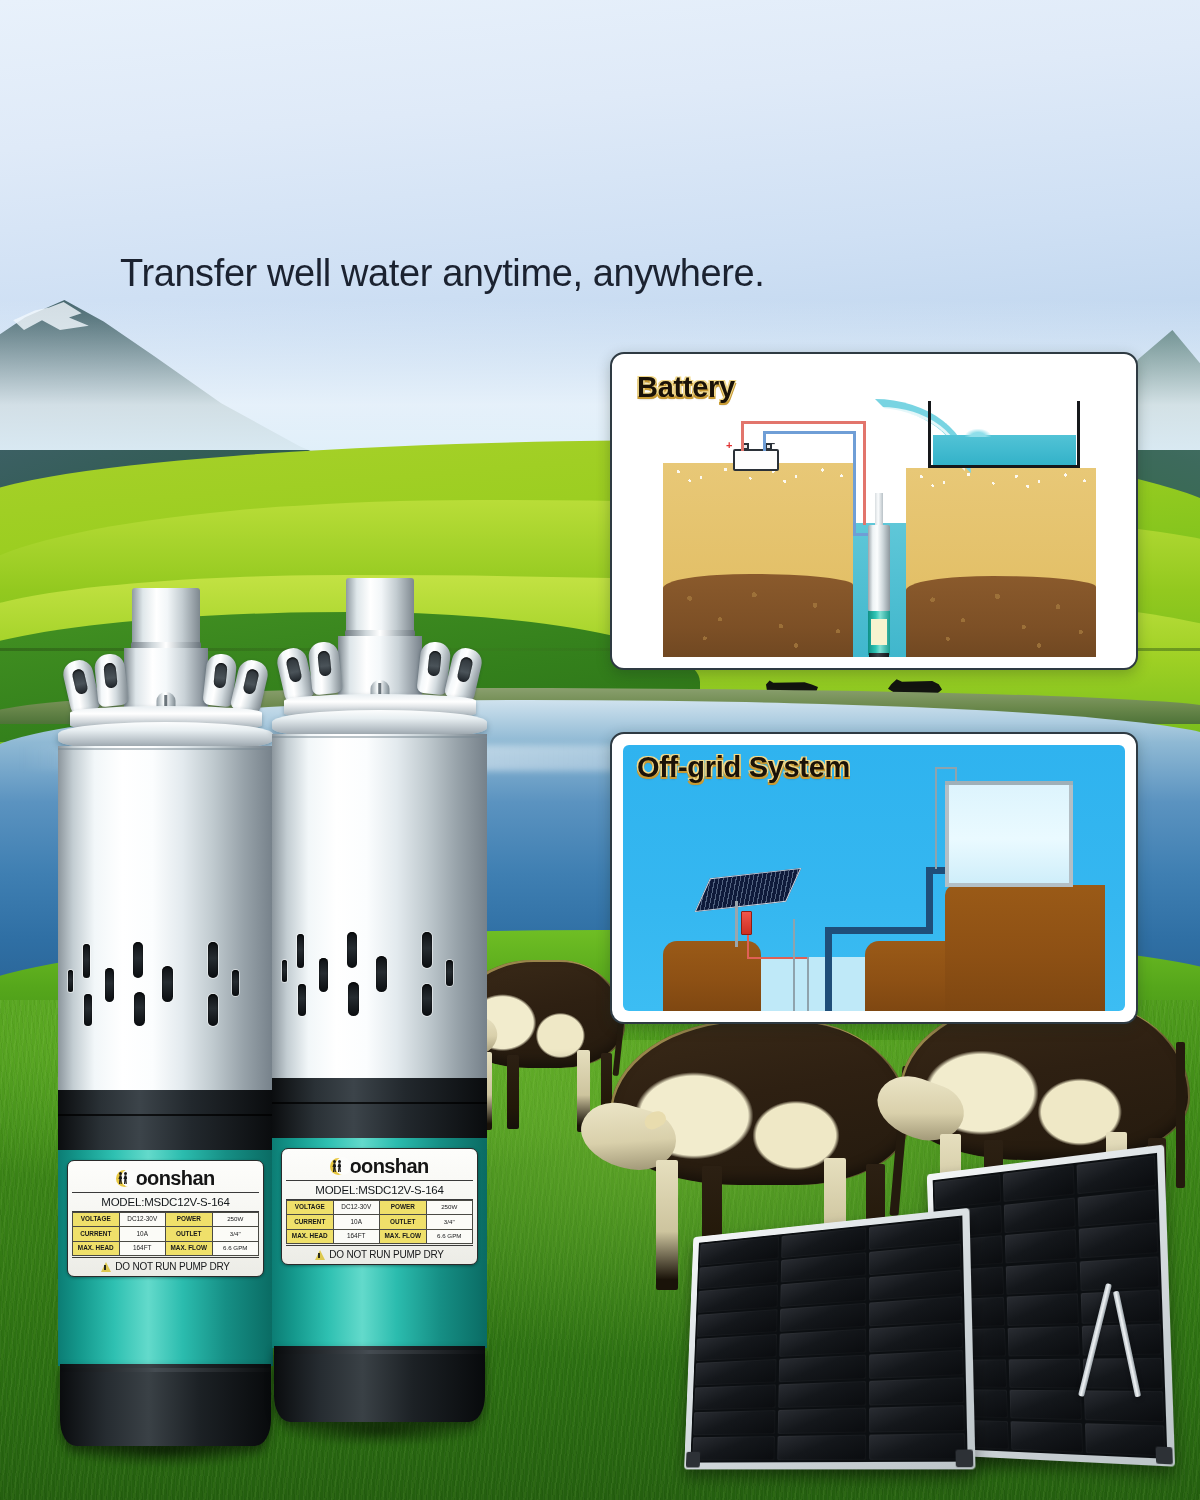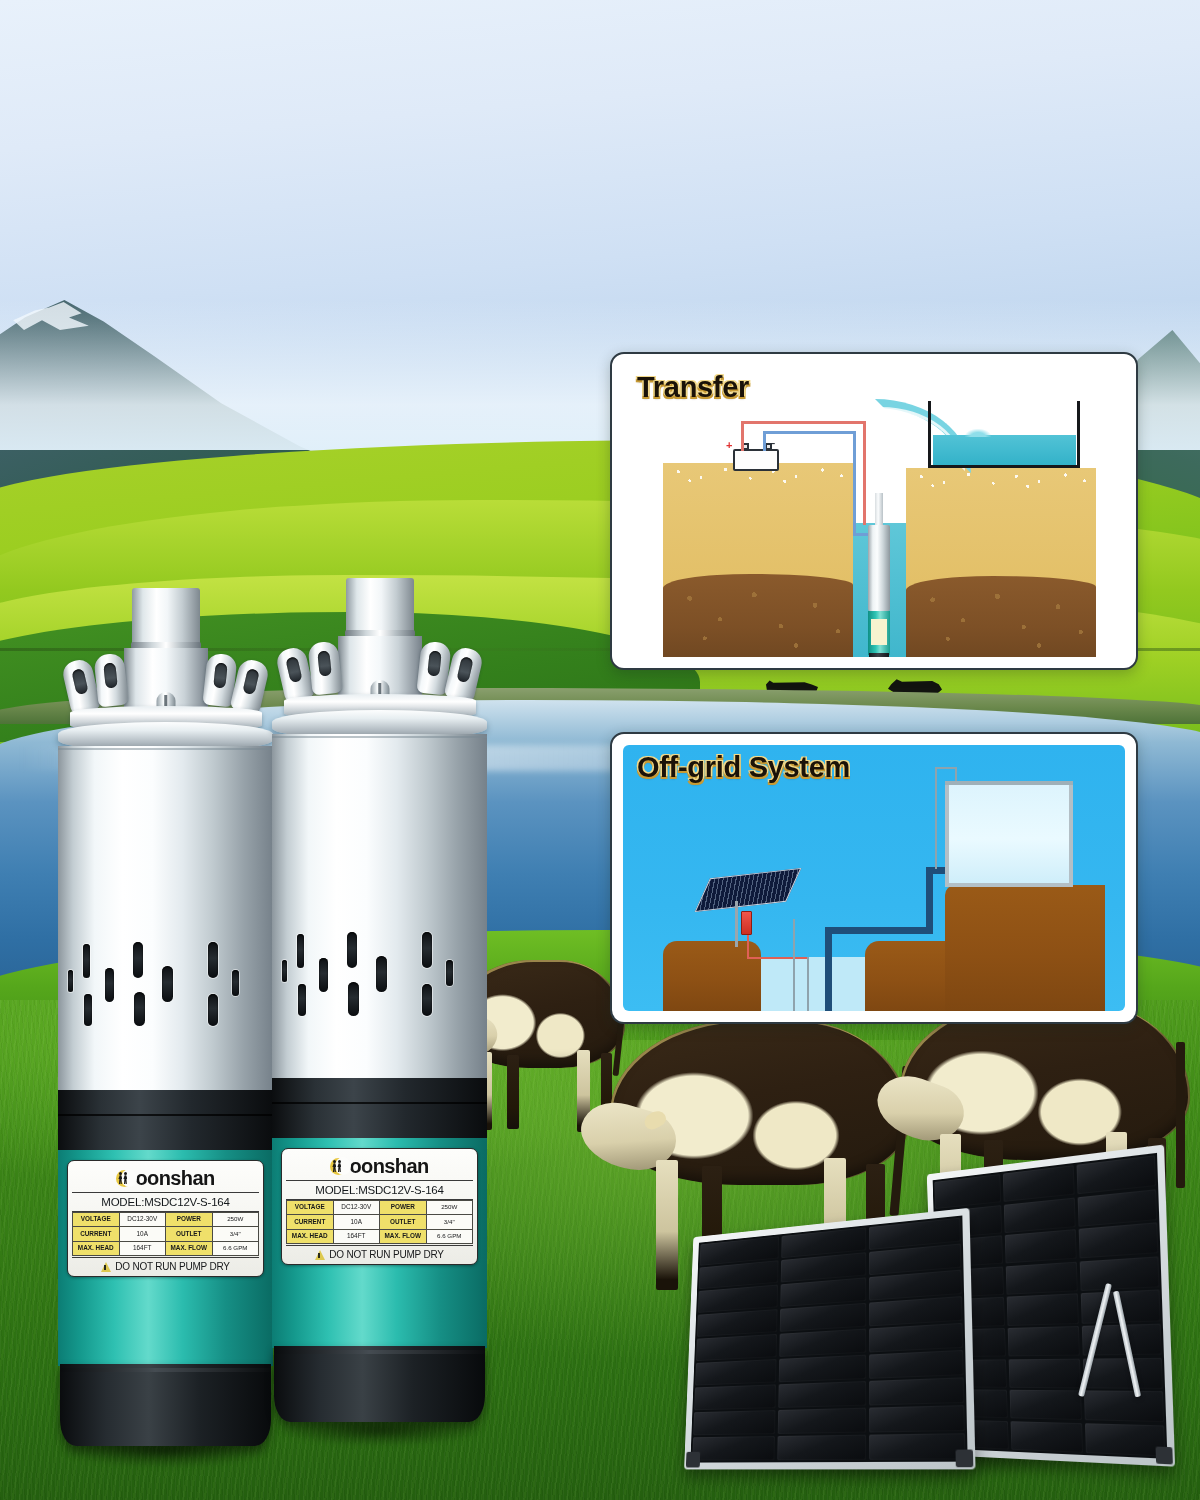--- a/index.html
+++ b/index.html
@@ -595,25 +595,26 @@
         <div class="rim"></div>
       <div class="head" style="left:-24px; top:80px; width:88px; height:58px; transform:rotate(20deg);"></div>
       <div class="leg pale" style="left:40px; top:134px; width:21px; height:128px;"></div>
       <div class="leg" style="left:84px; top:140px; width:19px; height:118px;"></div>
       <div class="leg pale" style="left:206px; top:132px; width:21px; height:132px;"></div>
       <div class="leg" style="left:248px; top:138px; width:18px; height:122px;"></div>
       <div class="tail" style="left:276px; top:42px; width:9px; height:146px;"></div>
     </div>
   </div>
 
+  <div class="subhead">Transfer well water anytime, anywhere.</div>
 
   <div class="card" id="card-battery">
     <div class="card-inner">
       <div class="bg-white"></div>
-      <div class="card-title">Transfer</div>
+      <div class="card-title">Battery</div>
 
       <div class="soil-block" style="left:40px; top:98px; width:190px; height:198px;">
         <div class="soil-speck"></div>
           <div class="subsoil"></div>
       </div>
 
       <div class="soil-block" style="left:283px; top:103px; width:190px; height:193px;">
         <div class="soil-speck"></div>
           <div class="subsoil"></div>
       </div>

